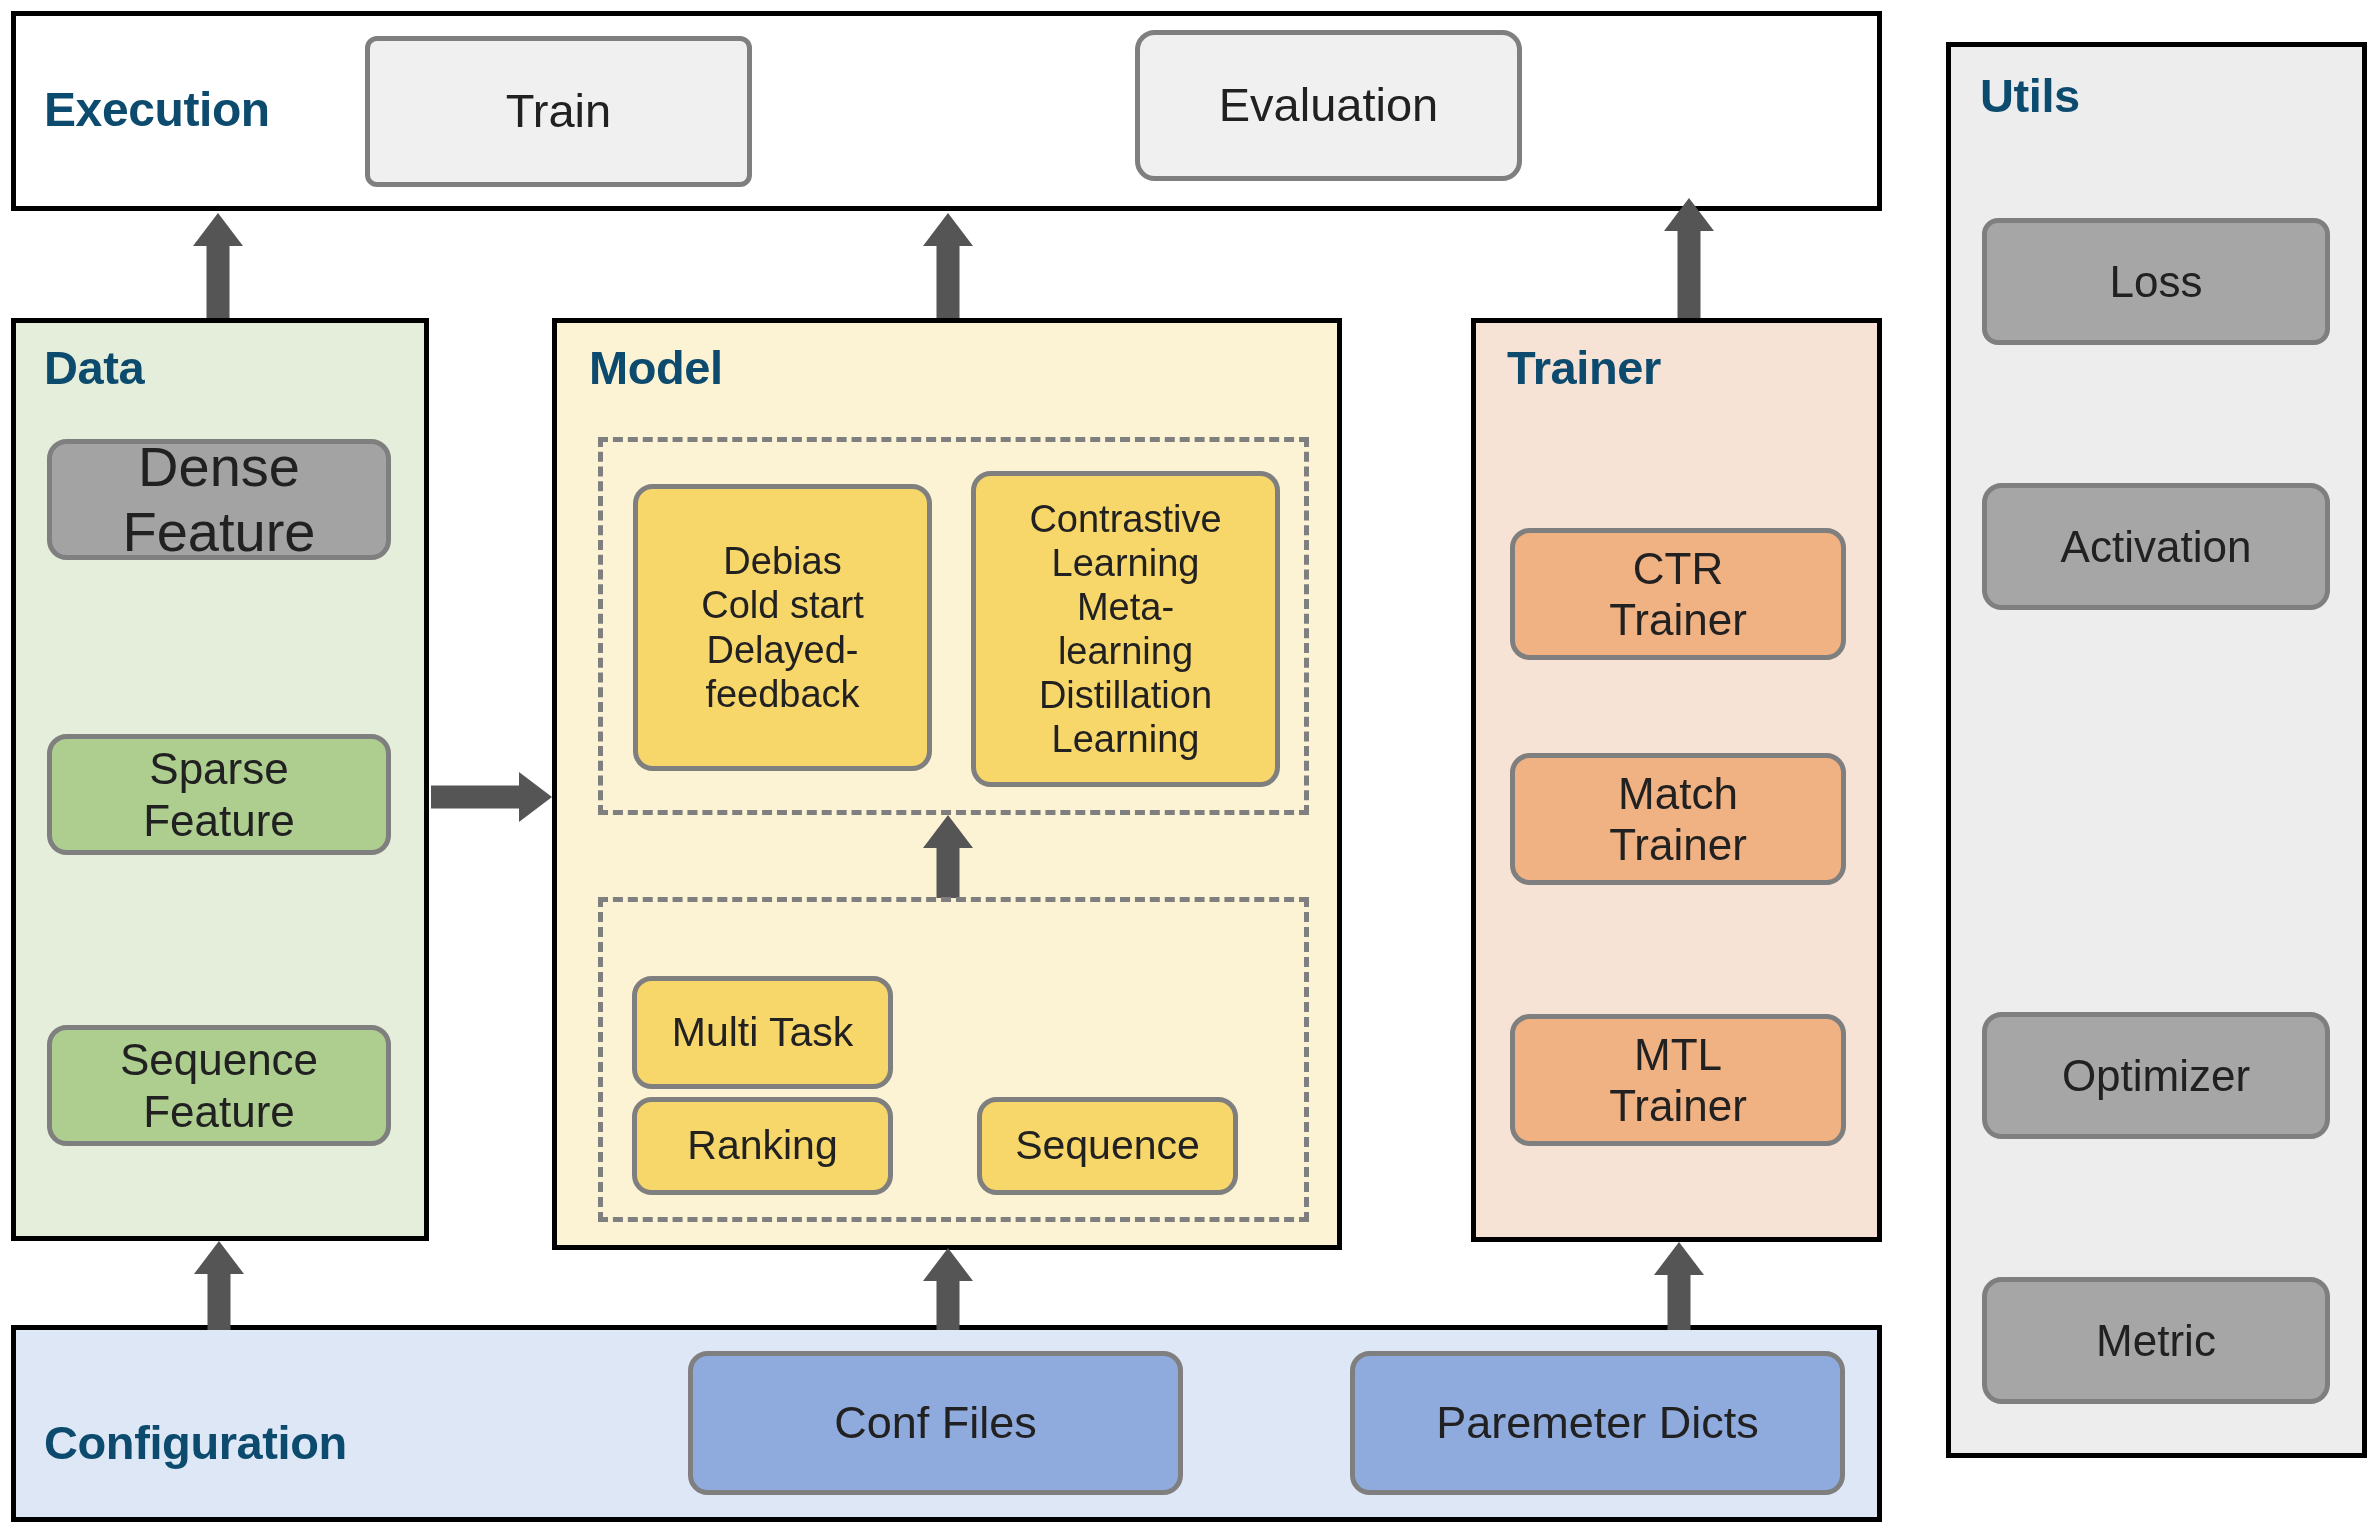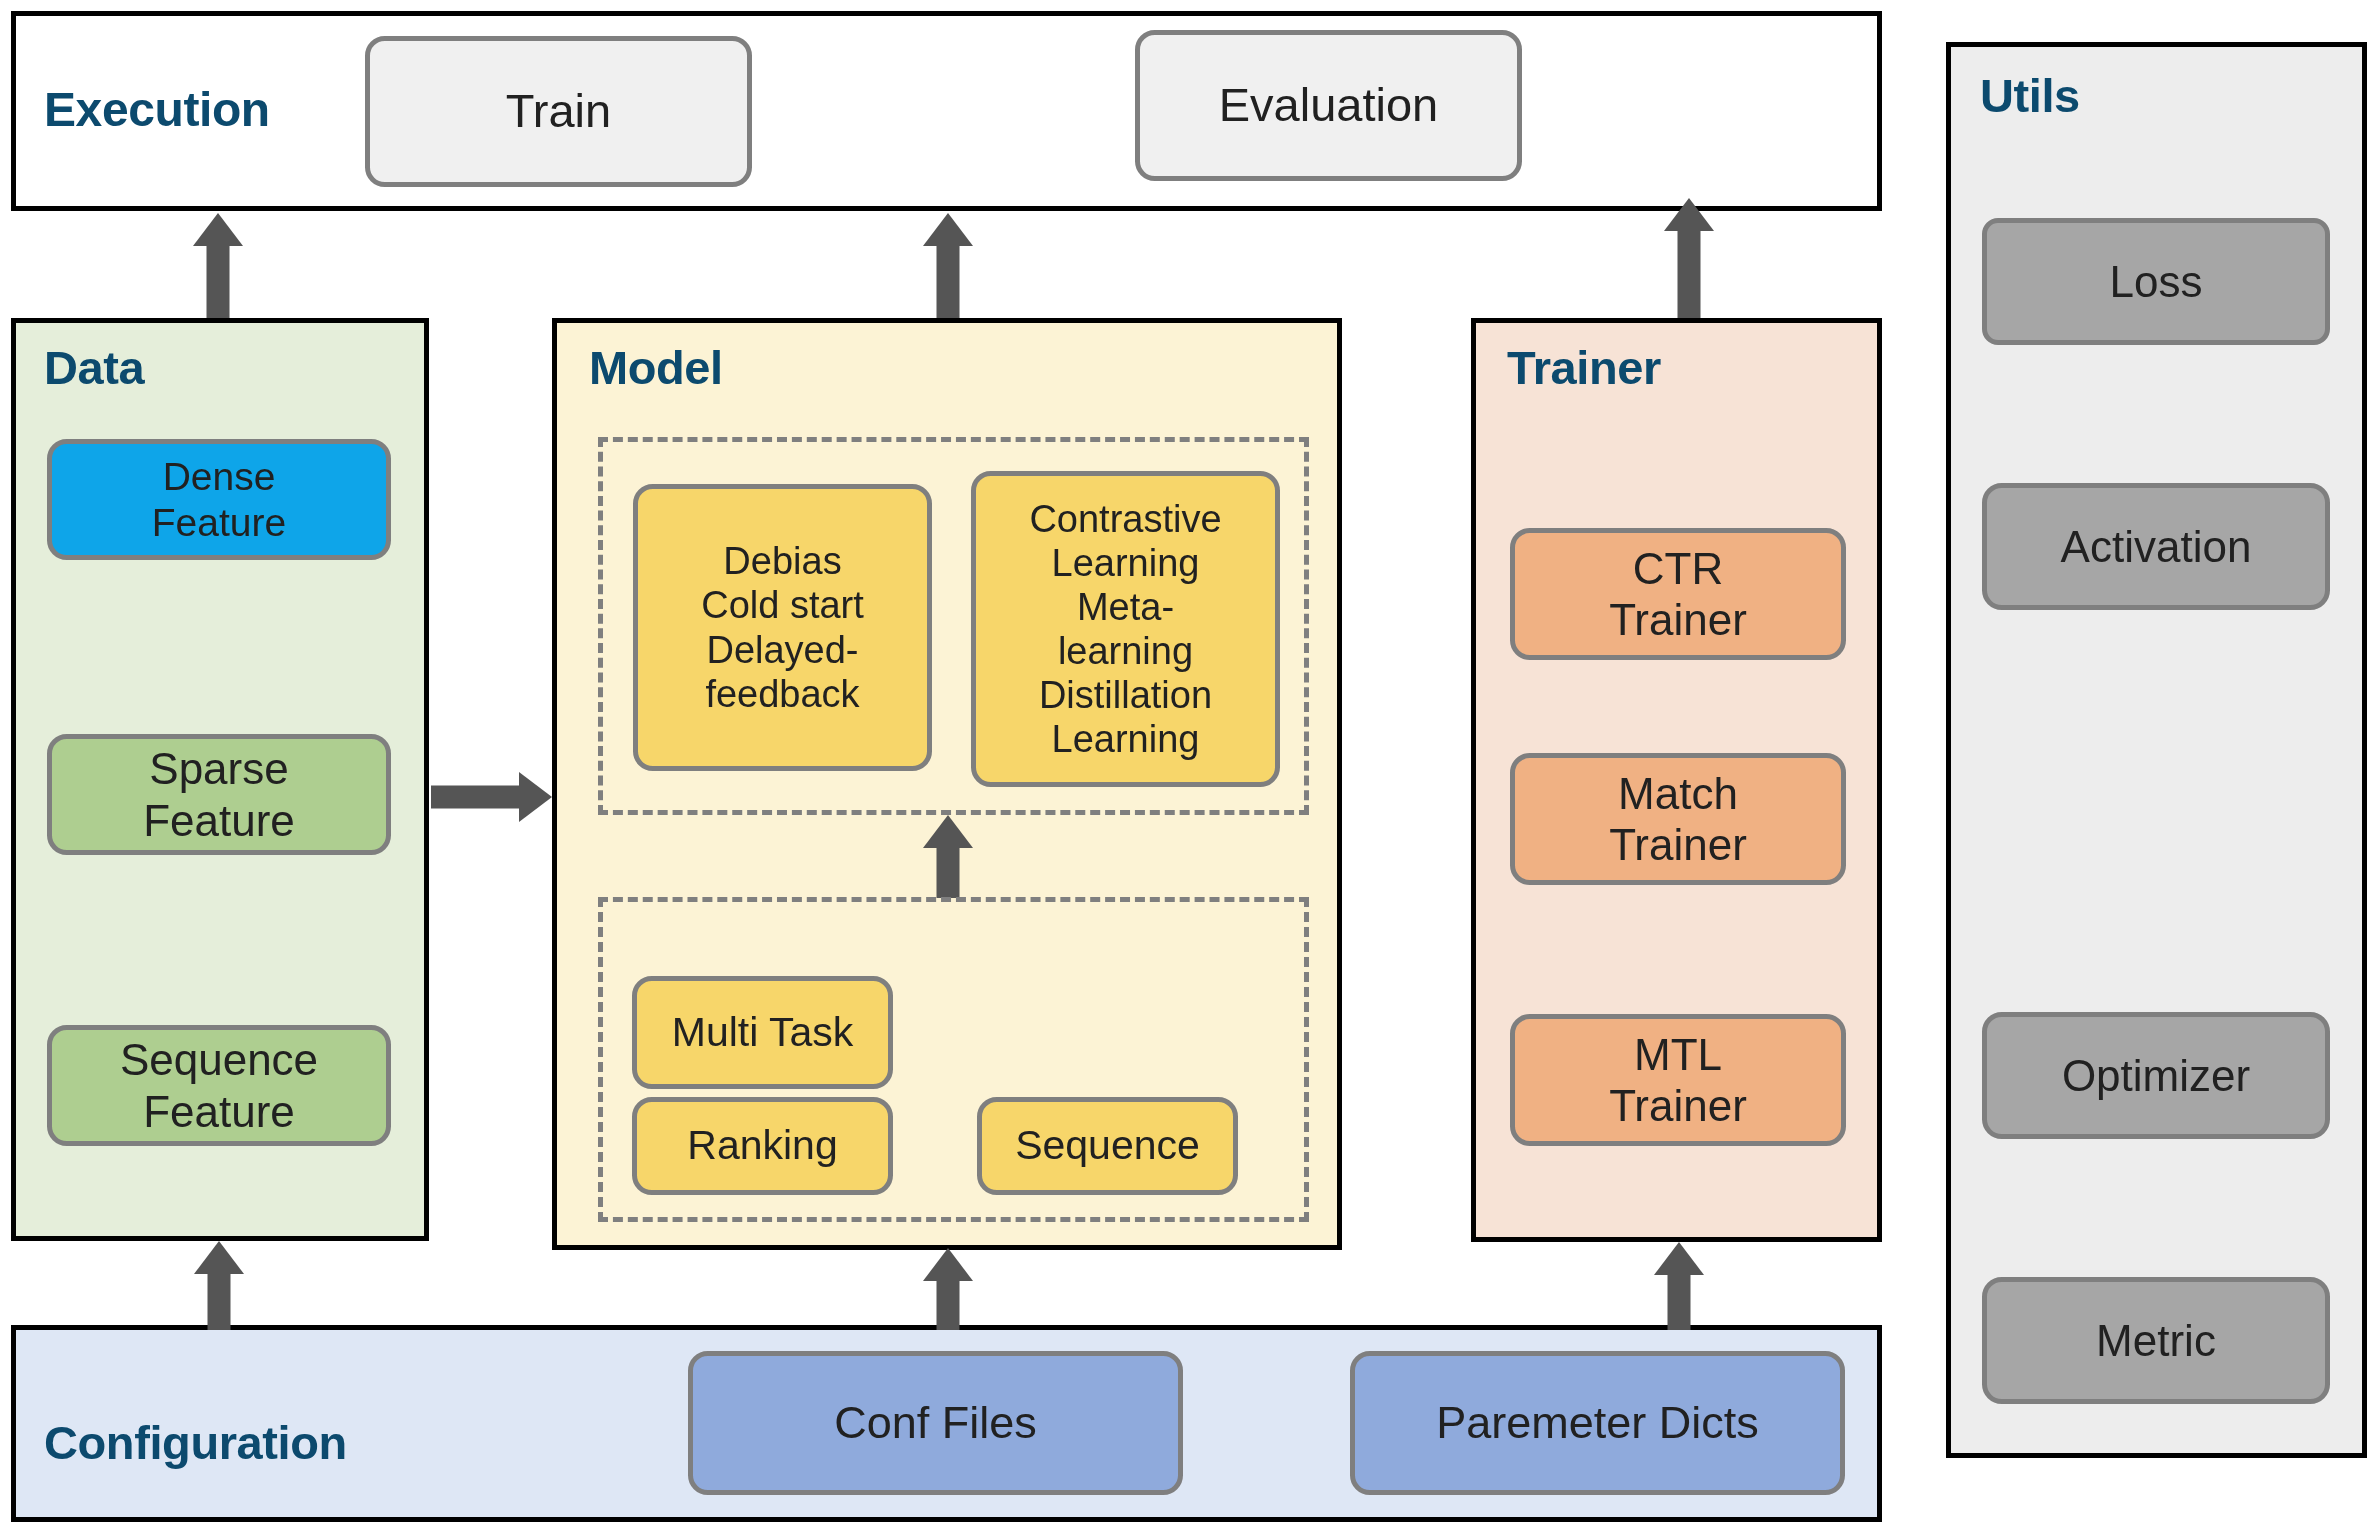--- a/index.html
+++ b/index.html
@@ -98,40 +98,40 @@
   }
 </style>
 </head>
 <body>
 
 <div id="canvas">
 
   <div class="container" style="left:10.6px; top:10.6px; width:1871px; height:200px; background:#ffffff;">
   </div>
   <div class="container-title" style="left:44px; top:82px; font-size:48px;">Execution</div>
-  <div class="node" style="left:365px; top:36px; width:387px; height:151px; background:#f0f0f0; font-size:47px;">Train</div>
+  <div class="node" style="left:365px; top:36px; width:387px; height:151px; background:#f0f0f0; font-size:47px;border-radius:12px;">Train</div>
   <div class="node" style="left:1135px; top:30px; width:387px; height:151px; background:#f0f0f0; font-size:47px;">Evaluation</div>
 
   <div class="arrow-up" style="left:193px; top:213px; width:50px; height:106px;">
     <div class="shaft" style="width:23px; height:76px;"></div>
     <div class="head"></div>
   </div>
   <div class="arrow-up" style="left:923px; top:213px; width:50px; height:106px;">
     <div class="shaft" style="width:23px; height:76px;"></div>
     <div class="head"></div>
   </div>
   <div class="arrow-up" style="left:1664px; top:198px; width:50px; height:121px;">
     <div class="shaft" style="width:23px; height:91px;"></div>
     <div class="head"></div>
   </div>
 
   <div class="container" style="left:10.6px; top:318px; width:418px; height:923px; background:#e5eeda;">
   </div>
   <div class="container-title" style="left:44px; top:340px; font-size:47px;">Data</div>
-  <div class="node" style="left:47px; top:439px; width:344px; height:121px; background:#0ea5e9; font-size:39px;">Dense
+  <div class="node" style="left:47px; top:439px; width:344px; height:121px; background:#a3a3a3; font-size:56px;">Dense
 Feature</div>
   <div class="node" style="left:47px; top:734px; width:344px; height:121px; background:#aece90; font-size:44px;">Sparse
 Feature</div>
   <div class="node" style="left:47px; top:1025px; width:344px; height:121px; background:#aece90; font-size:44px;">Sequence
 Feature</div>
 
   <div class="arrow-right" style="left:431px; top:772px; width:121px; height:50px;">
     <div class="shaft" style="width:91px; height:23px;"></div>
     <div class="head"></div>
   </div>

